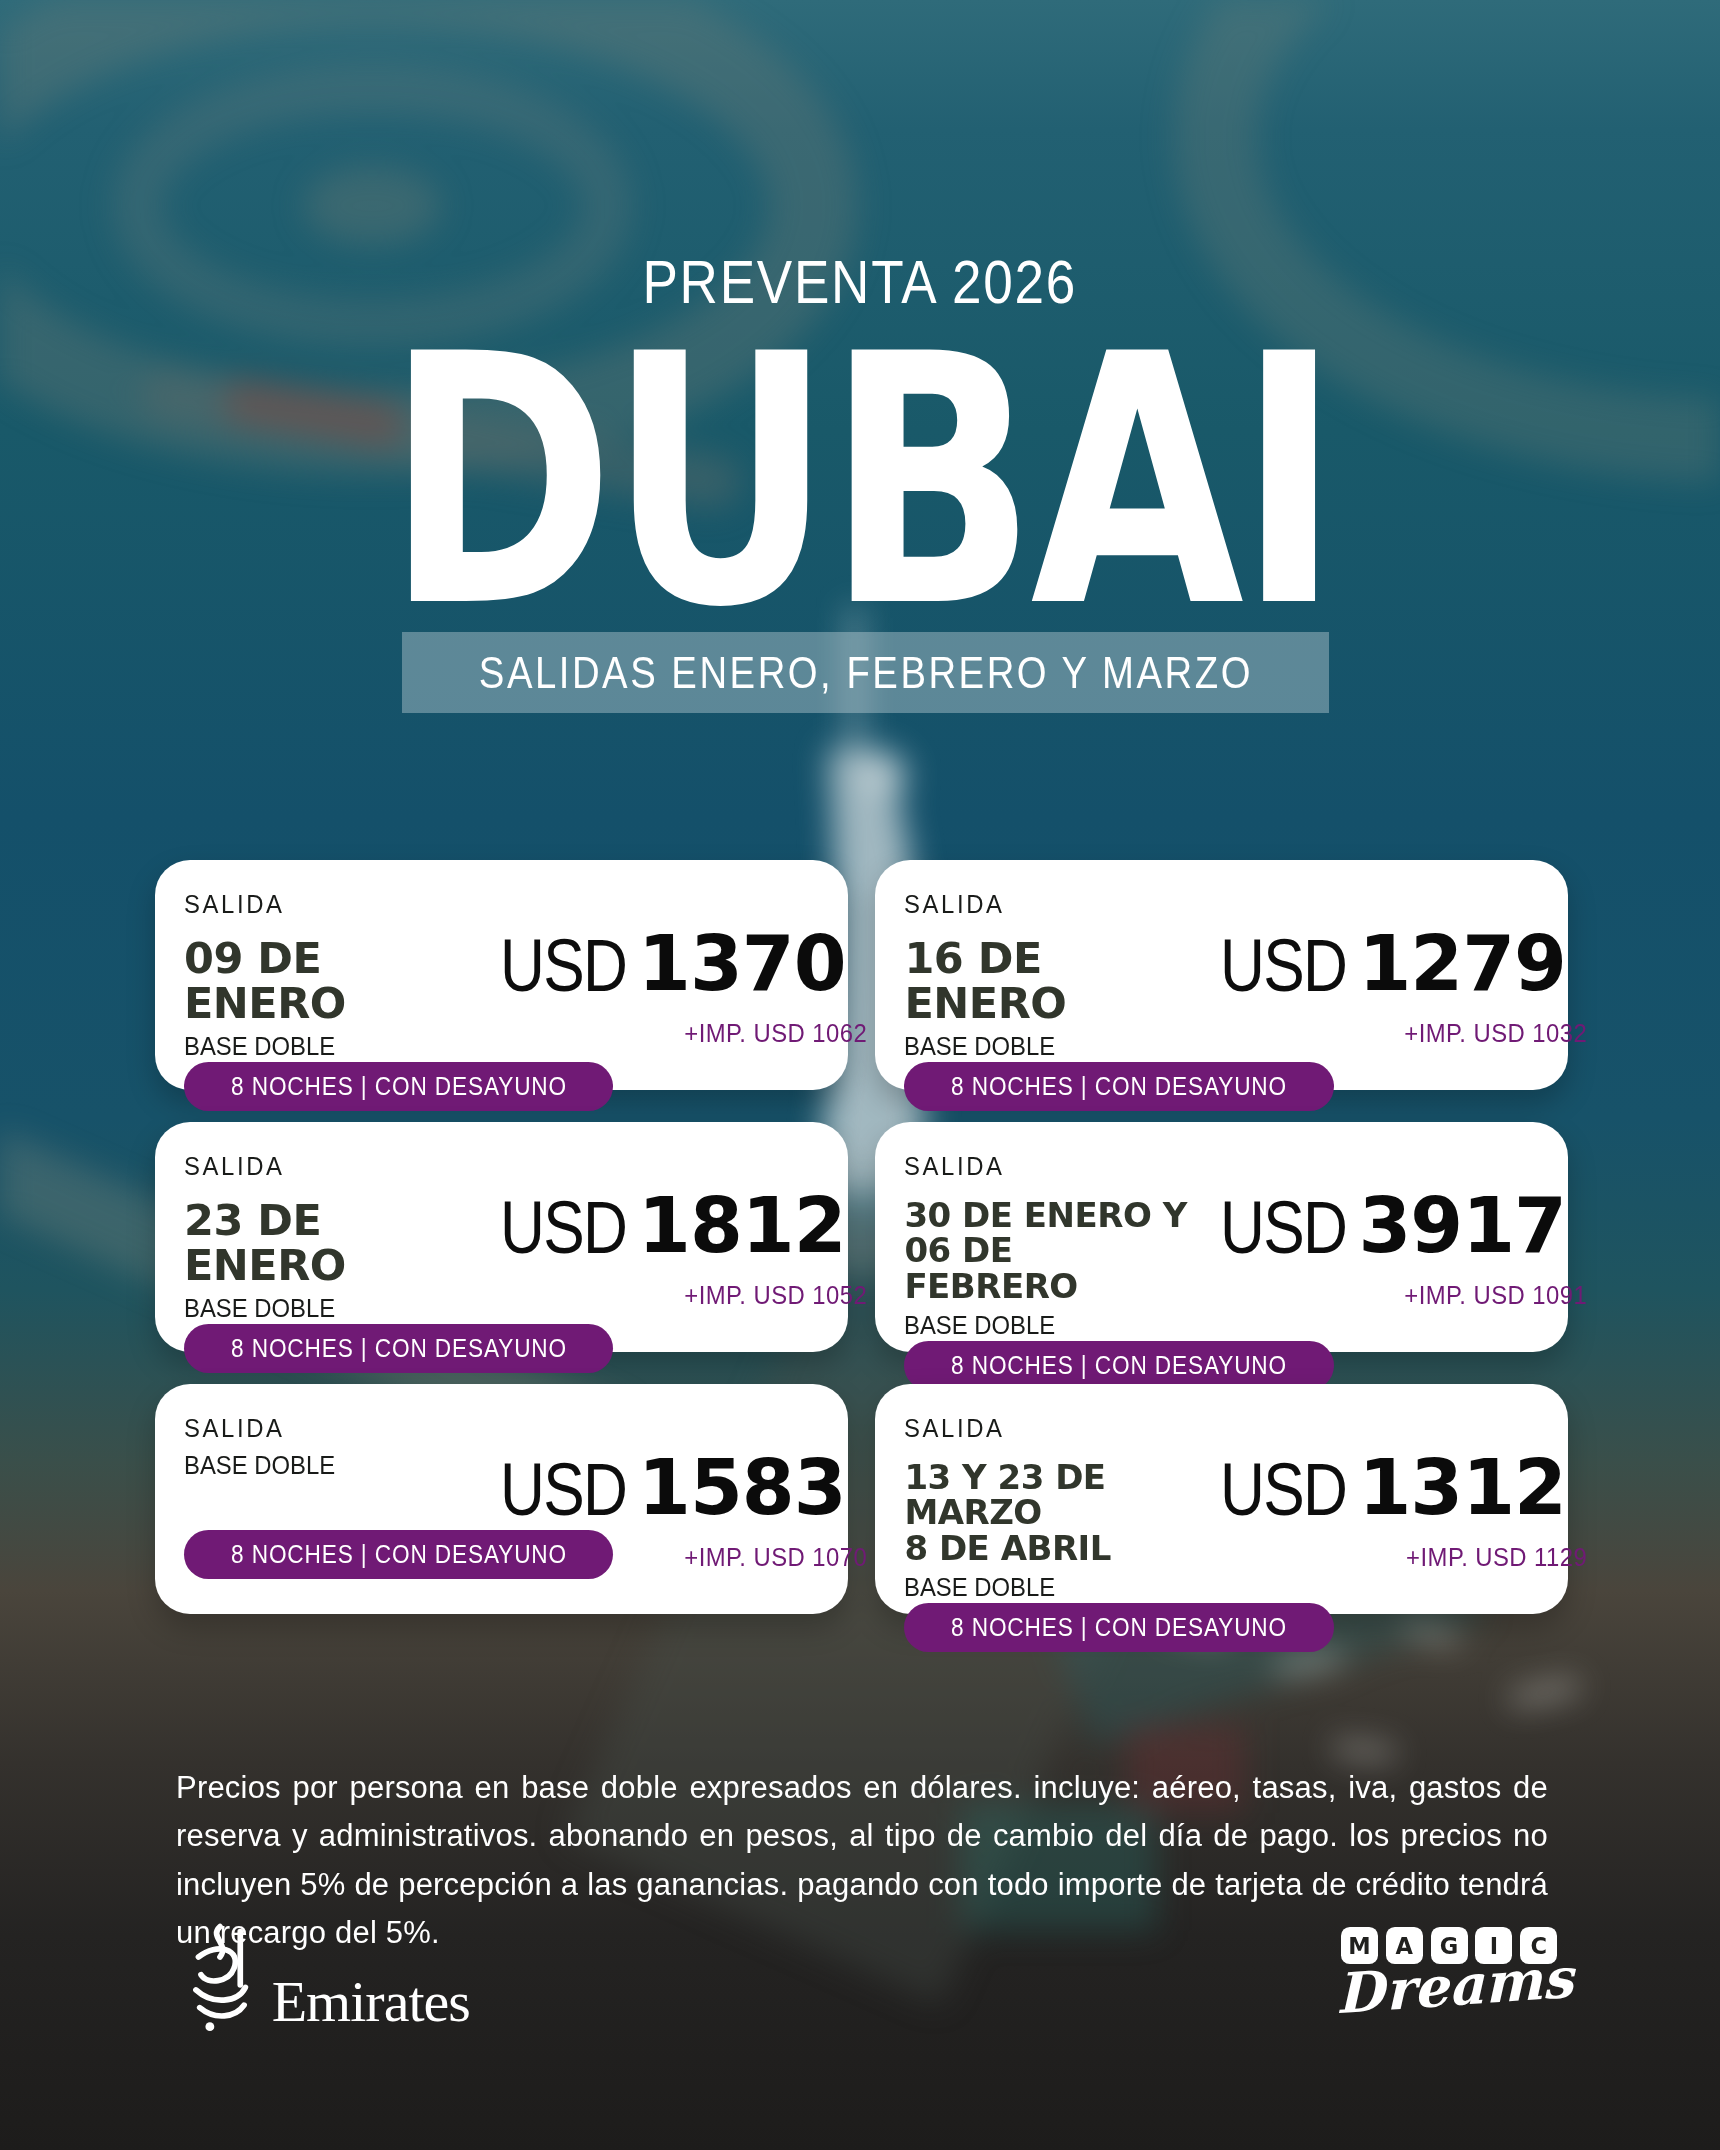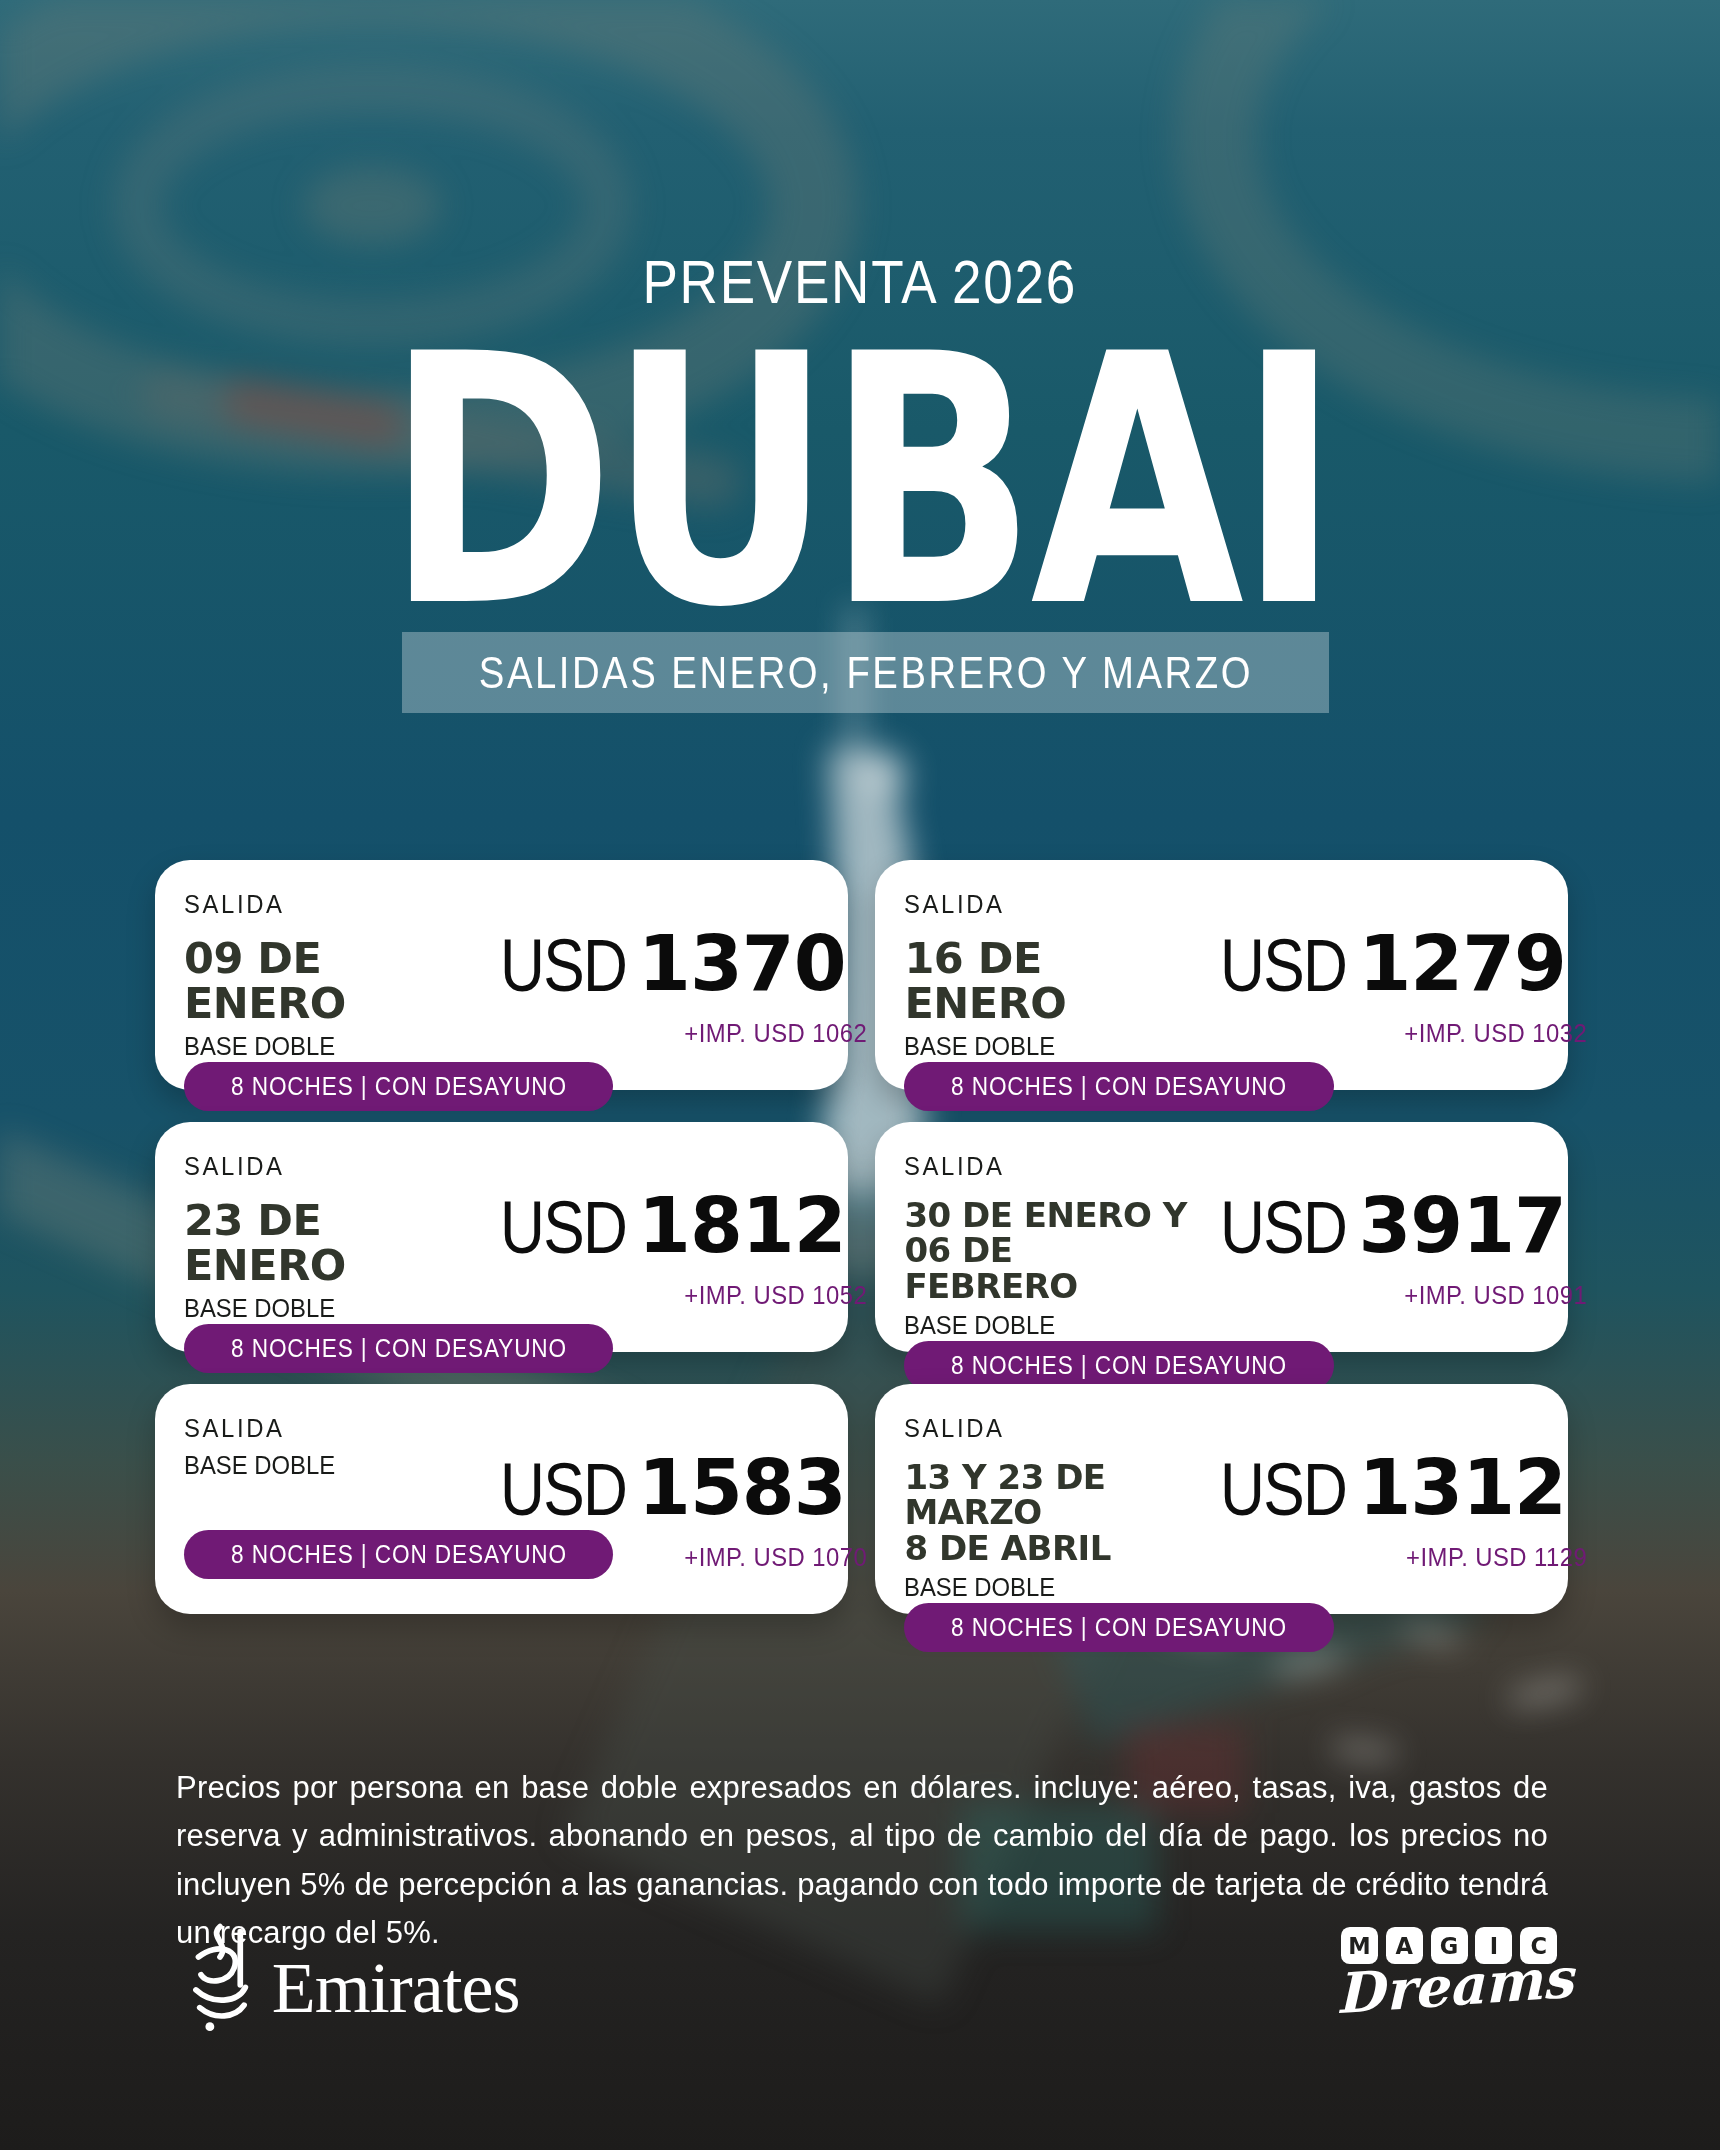--- a/index.html
+++ b/index.html
@@ -46,22 +46,22 @@
     transform:scaleX(0.84);transform-origin:right center;}
   .amount{font-family:"DejaVu Sans",sans-serif;font-weight:800;font-size:76px;
     letter-spacing:-1px;margin-left:11.8px;color:#0b0b0b;}
   .imp{margin-top:9.8px;font-size:26.5px;color:#701a75;letter-spacing:0.5px;}
 
   .disclaimer{position:absolute;left:176px;top:1764px;width:1372px;color:#ffffff;
     font-size:31px;line-height:1.56;text-align:justify;letter-spacing:0.2px;}
 
   .emirates{position:absolute;left:182px;top:1917px;display:flex;align-items:flex-end;
     gap:13.7px;color:#ffffff;}
-  .emirates-word{font-family:"Liberation Serif",serif;font-weight:500;font-size:72px;
-    line-height:1;letter-spacing:-1px;margin-bottom:11px;}
+  .emirates-word{font-family:"Liberation Serif",serif;font-weight:500;font-size:58px;
+    line-height:1;letter-spacing:-1px;margin-bottom:4px;}
   .magic{position:absolute;left:1341px;top:1927px;width:225px;}
   .tiles{display:flex;gap:7.8px;}
   .tile{width:37px;height:37px;background:#ffffff;border-radius:8.8px;display:flex;
     align-items:center;justify-content:center;font-family:"DejaVu Sans",sans-serif;
     font-size:22.5px;font-weight:700;color:#20201e;}
   .dreams{margin-top:0px;color:#ffffff;font-family:"DejaVu Serif",serif;font-style:italic;
     font-weight:700;font-size:55px;line-height:1.1;transform:rotate(-4deg) skewX(-6deg);
     transform-origin:left center;text-align:center;}
 </style>
 </head>

